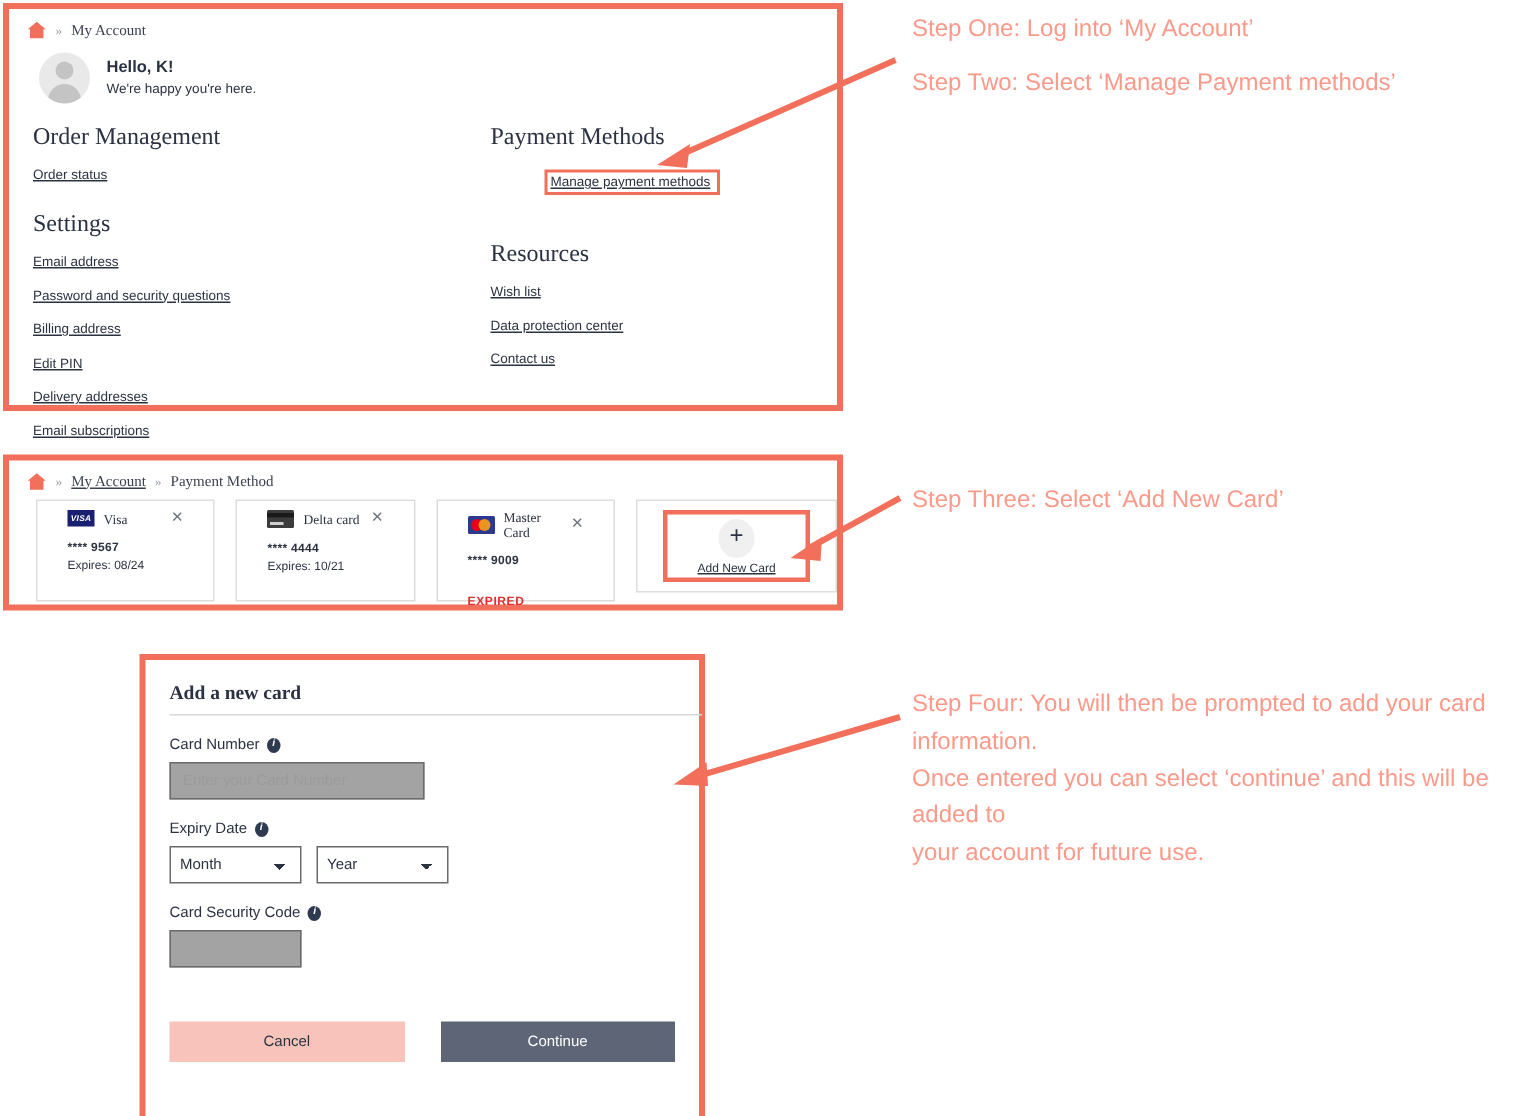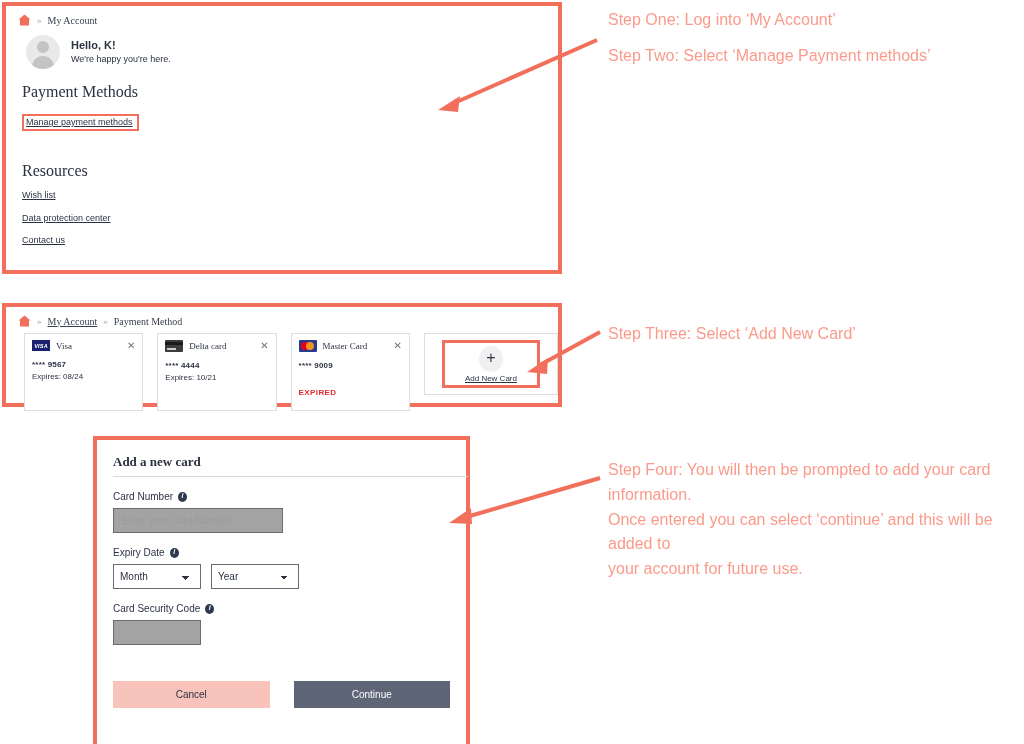--- a/index.html
+++ b/index.html
@@ -96,42 +96,43 @@
     color: #2b3242;
     text-decoration: underline;
     margin-bottom: 12.5px;
     width: fit-content;
   }
   .hl-box {
     display: inline-block;
     border: 2px solid #f2705b;
     padding: 1px 4px 2px 2px;
     margin-bottom: 11px;
+    margin-left: 36px;
   }
   .hl-box .lnk { margin-bottom: 0; }
 
   
   #panel-payment {
     left: 2px;
     top: 303px;
     width: 560px;
     height: 104px;
   }
   .cards-row {
     display: flex;
     gap: 14px;
     padding: 6px 0 0 18px;
   }
   .card-tile {
     width: 120px;
-    height: 78px;
+    height: 68px;
     border: 1px solid #dddddd;
     background: #fff;
     box-sizing: border-box;
-    padding: 6px 7px;
+    padding: 6px 20px;
     position: relative;
   }
   .card-head {
     display: flex;
     align-items: center;
     gap: 6px;
   }
   .card-brand-name {
     font-family: "Liberation Serif", serif;
     font-size: 9px;
@@ -315,20 +316,32 @@
 
   <div class="greeting-row">
     <div class="avatar"></div>
     <div class="greet-text">
       <div class="greet-hello">Hello, K!</div>
       <div class="greet-sub">We're happy you're here.</div>
     </div>
   </div>
 
   <div class="cols">
+    <div class="col-left">
+      <h2 class="sec-title">Order Management</h2>
+      <a class="lnk">Order status</a>
+
+      <h2 class="sec-title second">Settings</h2>
+      <a class="lnk">Email address</a>
+      <a class="lnk">Password and security questions</a>
+      <a class="lnk">Billing address</a>
+      <a class="lnk">Edit PIN</a>
+      <a class="lnk">Delivery addresses</a>
+      <a class="lnk">Email subscriptions</a>
+    </div>
 
     <div class="col-right">
       <h2 class="sec-title">Payment Methods</h2>
       <span class="hl-box">
         <a class="lnk">Manage payment methods</a>
       </span>
 
       <h2 class="sec-title second">Resources</h2>
       <a class="lnk">Wish list</a>
       <a class="lnk">Data protection center</a>

